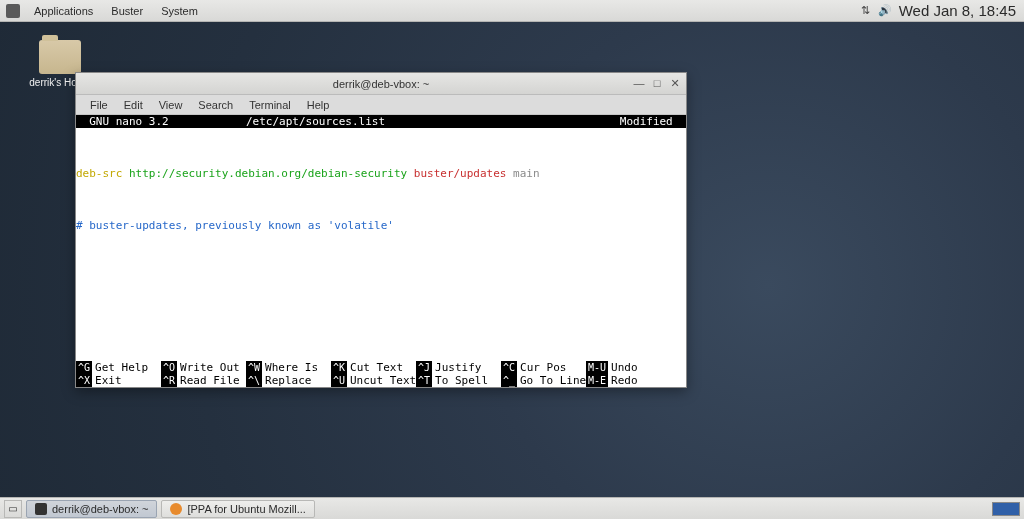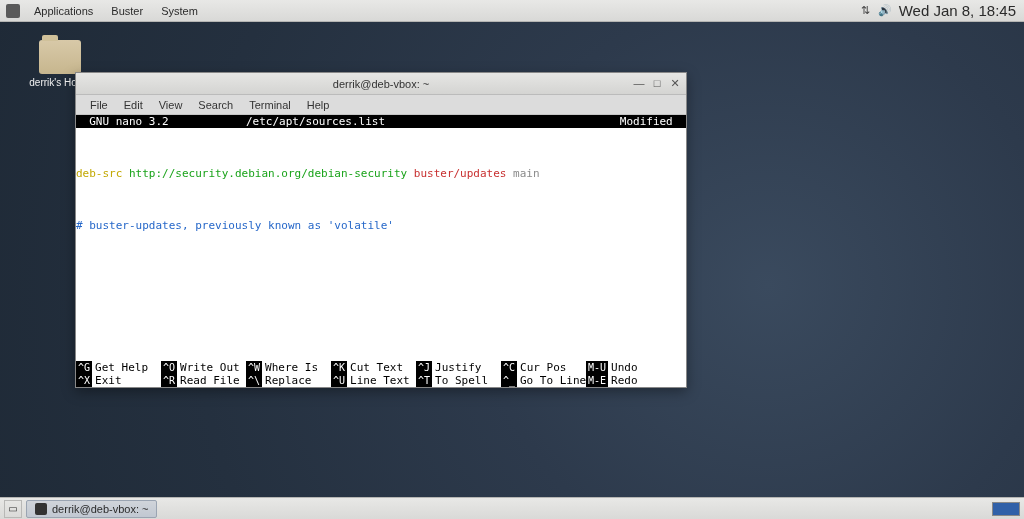--- a/index.html
+++ b/index.html
@@ -259,21 +259,21 @@
         <div class="sc-cell">
             <span class="sc-key">^R</span>
             <span class="sc-label">Read File</span>
           </div>
         <div class="sc-cell">
             <span class="sc-key">^\</span>
             <span class="sc-label">Replace</span>
           </div>
         <div class="sc-cell">
             <span class="sc-key">^U</span>
-            <span class="sc-label">Line Text</span>
+            <span class="sc-label">Uncut Text</span>
           </div>
         <div class="sc-cell">
             <span class="sc-key">^T</span>
             <span class="sc-label">To Spell</span>
           </div>
         <div class="sc-cell">
             <span class="sc-key">^_</span>
             <span class="sc-label">Go To Line</span>
           </div>
         <div class="sc-cell">
@@ -284,14 +284,18 @@
     </div>
   </div>
 </div>
 
 <div class="bottom-panel">
   <div class="show-desktop">▭</div>
   <div class="task-btn active">
     <div class="task-icon" style="background:#333;"></div>
     <span class="task-label">derrik@deb-vbox: ~</span>
   </div>
+  <div class="task-btn">
+    <div class="task-icon" style="background:#e88b2d;border-radius:50%;"></div>
+    <span class="task-label">[PPA for Ubuntu Mozill...</span>
+  </div>
   <div class="workspace"></div>
 </div>
 
 </body></html>

